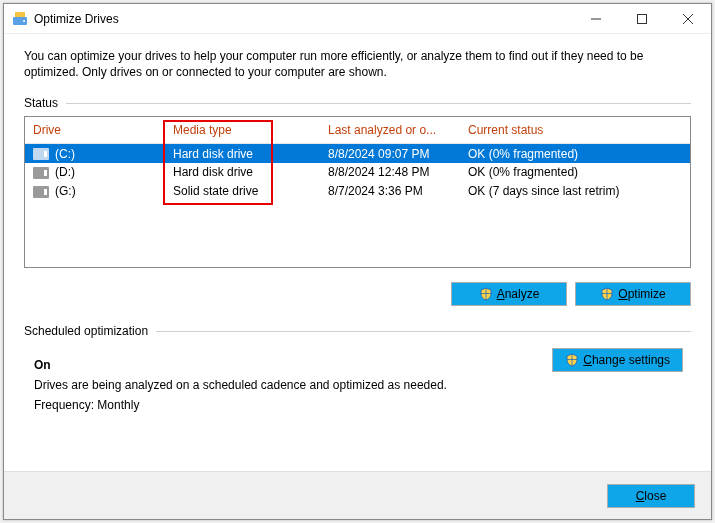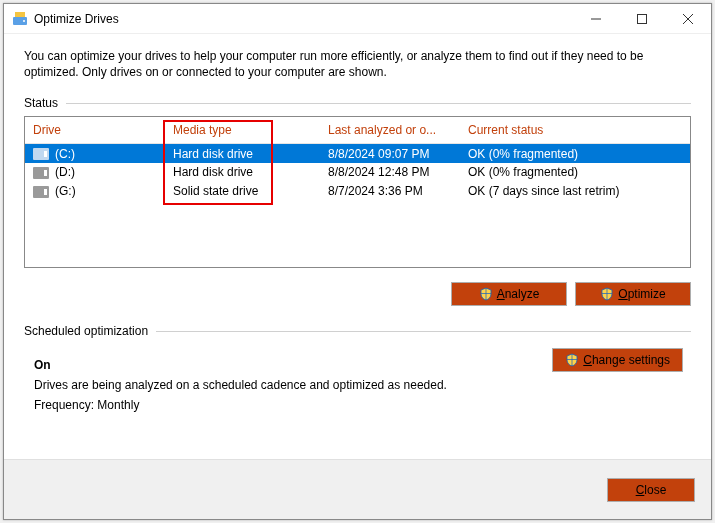--- a/index.html
+++ b/index.html
@@ -105,21 +105,21 @@
     content:"";
     position:absolute; right:2px; top:3px;
     width:3px; height:6px; background:#fff;
   }
   tr.selected .drive-icon { background:#c0d8f0; }
   .btn-row { display: flex; justify-content: flex-end; gap: 8px; margin-bottom: 18px; }
   .win-button {
     min-width: 116px;
     height: 24px;
     border: 1px solid #adadad;
-    background: #c2410c;
+    background: #0ea5e9;
     font-family: inherit;
     font-size: 12px;
     padding: 0 12px;
     display: inline-flex;
     align-items: center;
     justify-content: center;
     gap: 4px;
     cursor: default;
   }
   .win-button .accel { text-decoration: underline; }
@@ -128,21 +128,21 @@
   .sched-body .row1 { display: flex; align-items: flex-end; }
   .sched-body .on { font-weight: 600; flex:1; }
   .sched-body .desc { margin-top: 6px; }
   .sched-body .freq { margin-top: 6px; }
   .footer {
     border-top: 1px solid #e0e0e0;
     display: flex;
     justify-content: flex-end;
     padding: 12px 16px;
     background: #f0f0f0;
-    height: 60px;
+    height: 48px;
     align-items:center;
   }
   .footer .win-button { min-width: 88px; }
 </style>
 </head>
 <body>
 
 <div class="win">
   <div class="titlebar">
     <span class="app-icon">

